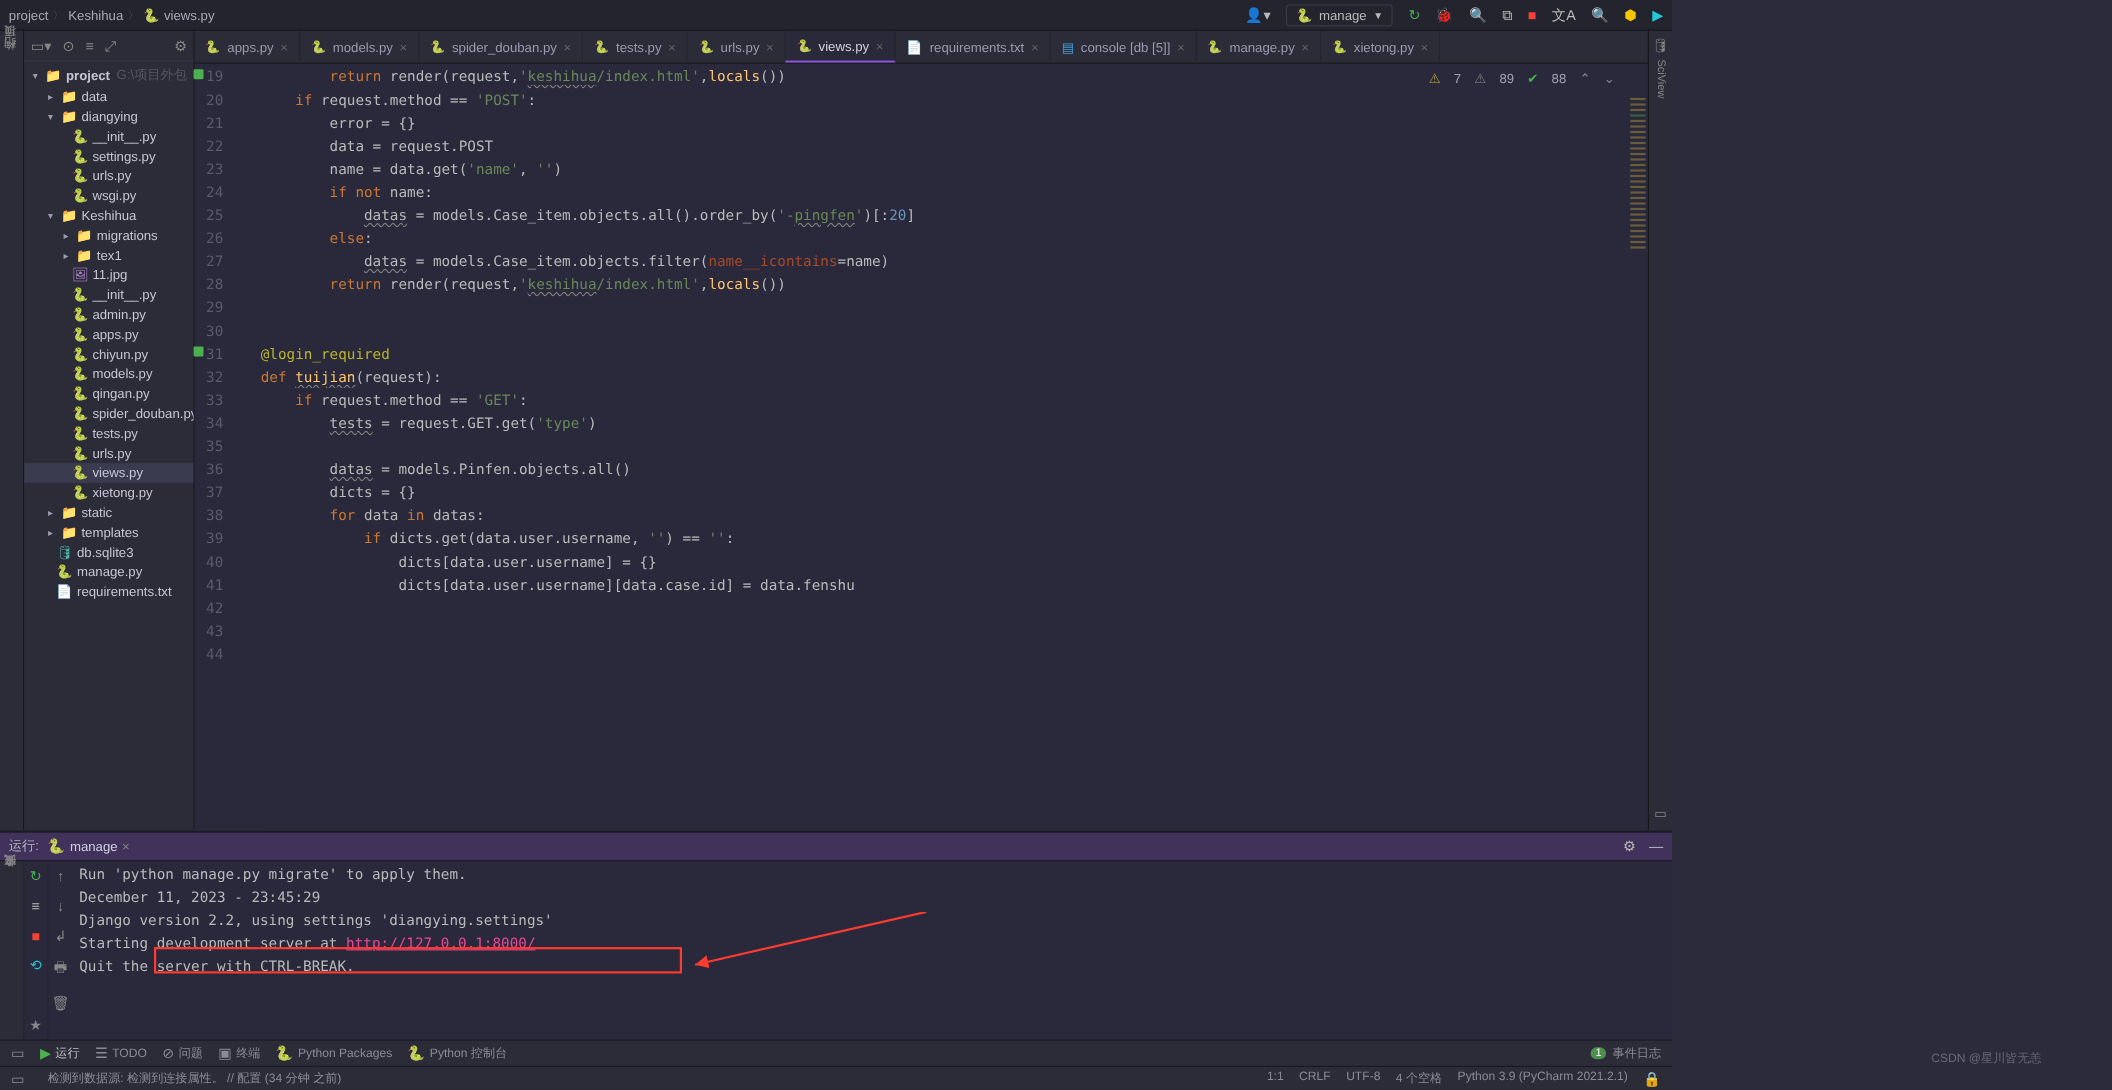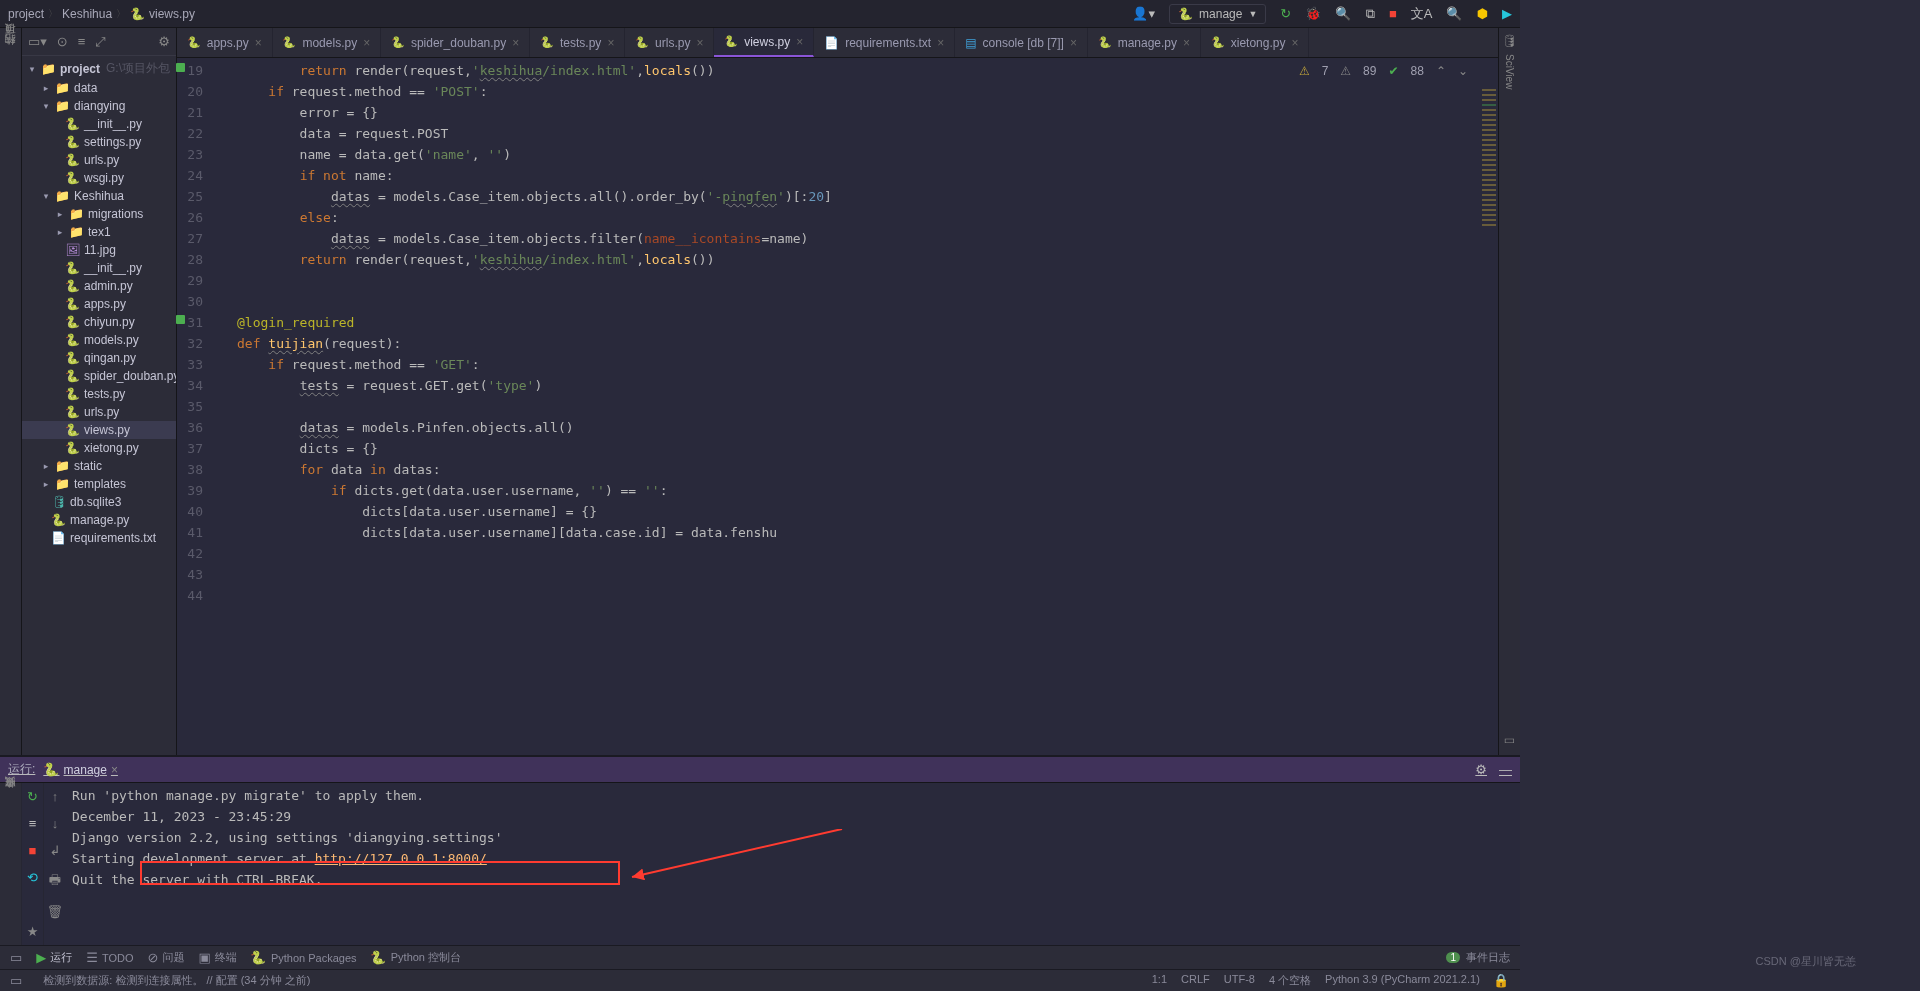--- a/index.html
+++ b/index.html
@@ -170,21 +170,20 @@
       background:#29293b;
     }
     .run-header {
       height: 26px;
       background: #40325a;
       display: flex;
       align-items: center;
       padding: 0 8px;
       gap: 8px;
       border-bottom: 1px solid #151519;
-      text-decoration: underline;
     }
     .run-header .label{color:#b0b0c0;}
     .run-tab{ display:flex; align-items:center; gap:4px; color:#d0d0e0; }
     .run-tab .close{color:#888; cursor:pointer;}
     .run-header-right{ margin-left:auto; display:flex; gap:12px; }
     .run-body{ flex:1; display:flex; }
     .run-tool-col{
       width: 22px; display:flex; flex-direction:column; gap:12px; align-items:center; padding-top:6px;
       border-right: 1px solid #262633;
     }
@@ -192,21 +191,21 @@
     .run-tool-col .icon{font-size:13px;}
     .console{
       flex:1;
       font-family:"Consolas",monospace;
       font-size:13px;
       line-height:21px;
       color:#bababa;
       padding: 2px 0 2px 6px;
       position: relative;
     }
-    .console .link{ color:#fdba74; text-decoration:underline; }
+    .console .link{ color:#ec4899; text-decoration:underline; }
     .red-box{
       position:absolute;
       border: 2px solid #ff3b30;
       left: 74px; top: 78px;
       width: 480px; height: 24px;
       pointer-events:none;
     }
     .arrow-line{
       position:absolute;
       left: 556px; top: 46px;
@@ -437,21 +436,21 @@
           <span>views.py</span>
           <span class="close">×</span>
         </div>
       <div class="tab">
           <span class="ico-txt">📄</span>
           <span>requirements.txt</span>
           <span class="close">×</span>
         </div>
       <div class="tab">
           <span class="ico-db">▤</span>
-          <span>console [db [7]]</span>
+          <span>console [db [5]]</span>
           <span class="close">×</span>
         </div>
       <div class="tab">
           <span class="ico-py">🐍</span>
           <span>manage.py</span>
           <span class="close">×</span>
         </div>
       <div class="tab">
           <span class="ico-py">🐍</span>
           <span>xietong.py</span>

